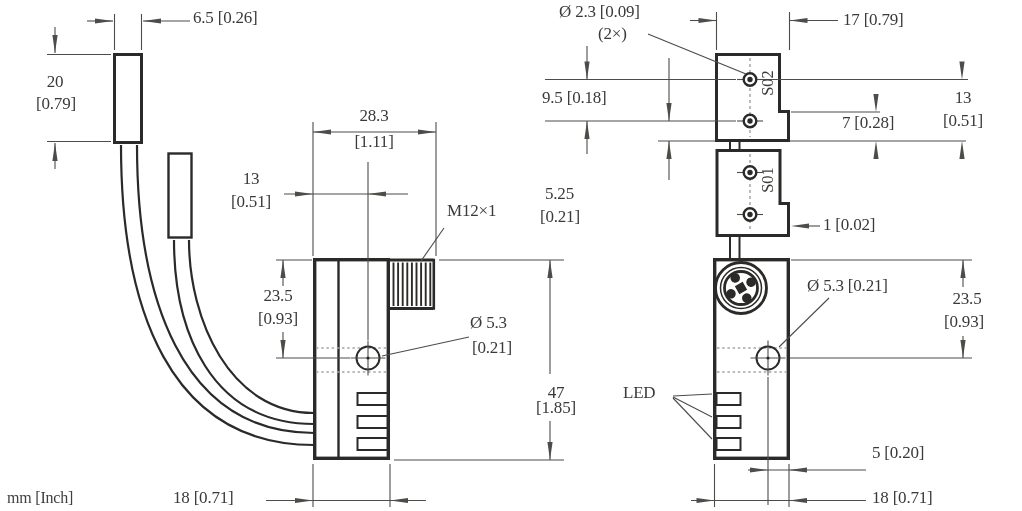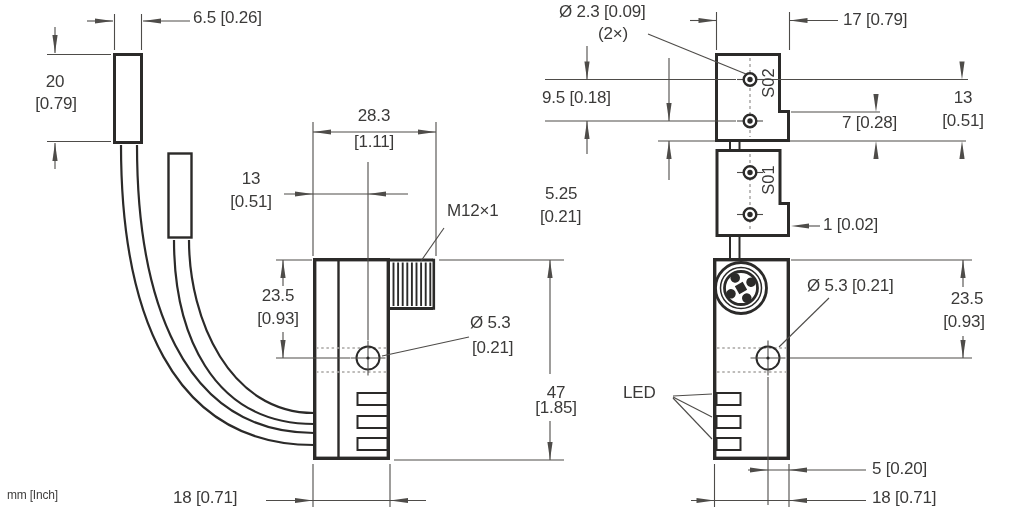--- a/index.html
+++ b/index.html
@@ -1,22 +1,22 @@
 <!DOCTYPE html>
 <html><head>
 <meta charset="utf-8">
 <style>
   html,body{margin:0;padding:0;background:#fff;}
   .stage{position:relative;width:1022px;height:511px;background:#ffffff;overflow:hidden;
-         font-family:Liberation Sans, sans-serif;}
+         font-family:Liberation Serif, serif;}
   .stage svg{position:absolute;left:0;top:0;}
   .lbl{position:absolute;font-size:17px;color:#3b3a39;white-space:nowrap;line-height:1.15;
        letter-spacing:-0.2px;}
   .c{text-align:center;}
-  .sm{font-size:12px;color:#403f3e;}
+  .sm{font-size:16px;color:#403f3e;}
   .rot{position:absolute;width:44px;height:18px;font-size:16.5px;color:#3b3a39;
        text-align:center;line-height:18px;transform:rotate(-90deg);letter-spacing:0;}
 </style>
 </head>
 <body>
 
 <div class="stage">
 
 <svg width="1022" height="511" viewBox="0 0 1022 511">
 
@@ -287,16 +287,16 @@
 <div class="lbl" style="left:842px;top:113px">7 [0.28]</div>
 <div class="lbl" style="left:545px;top:184px">5.25</div>
 <div class="lbl" style="left:540px;top:207px">[0.21]</div>
 <div class="lbl" style="left:823px;top:215px">1 [0.02]</div>
 <div class="rot" style="left:746px;top:74px">S02</div>
 <div class="rot" style="left:746px;top:171px">S01</div>
 <div class="lbl" style="left:807px;top:276px">Ø 5.3 [0.21]</div>
 <div class="lbl c" style="left:936px;top:289px;width:62px">23.5</div>
 <div class="lbl c" style="left:933px;top:312px;width:62px">[0.93]</div>
 <div class="lbl" style="left:623px;top:383px">LED</div>
-<div class="lbl" style="left:872px;top:459px">5 [0.20]</div>
+<div class="lbl" style="left:872px;top:443px">5 [0.20]</div>
 <div class="lbl" style="left:872px;top:488px">18 [0.71]</div>
 
 </div>
 
 </body></html>

